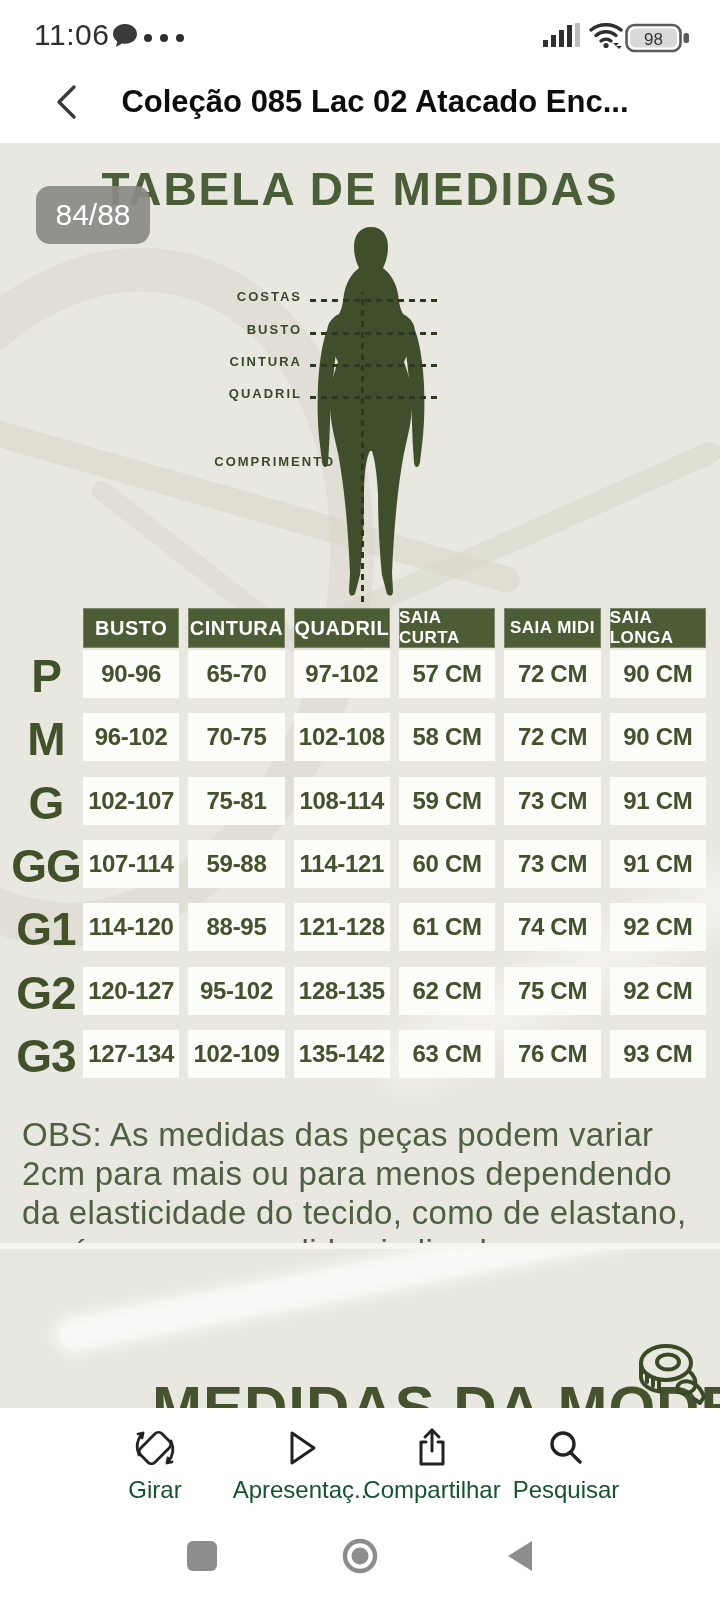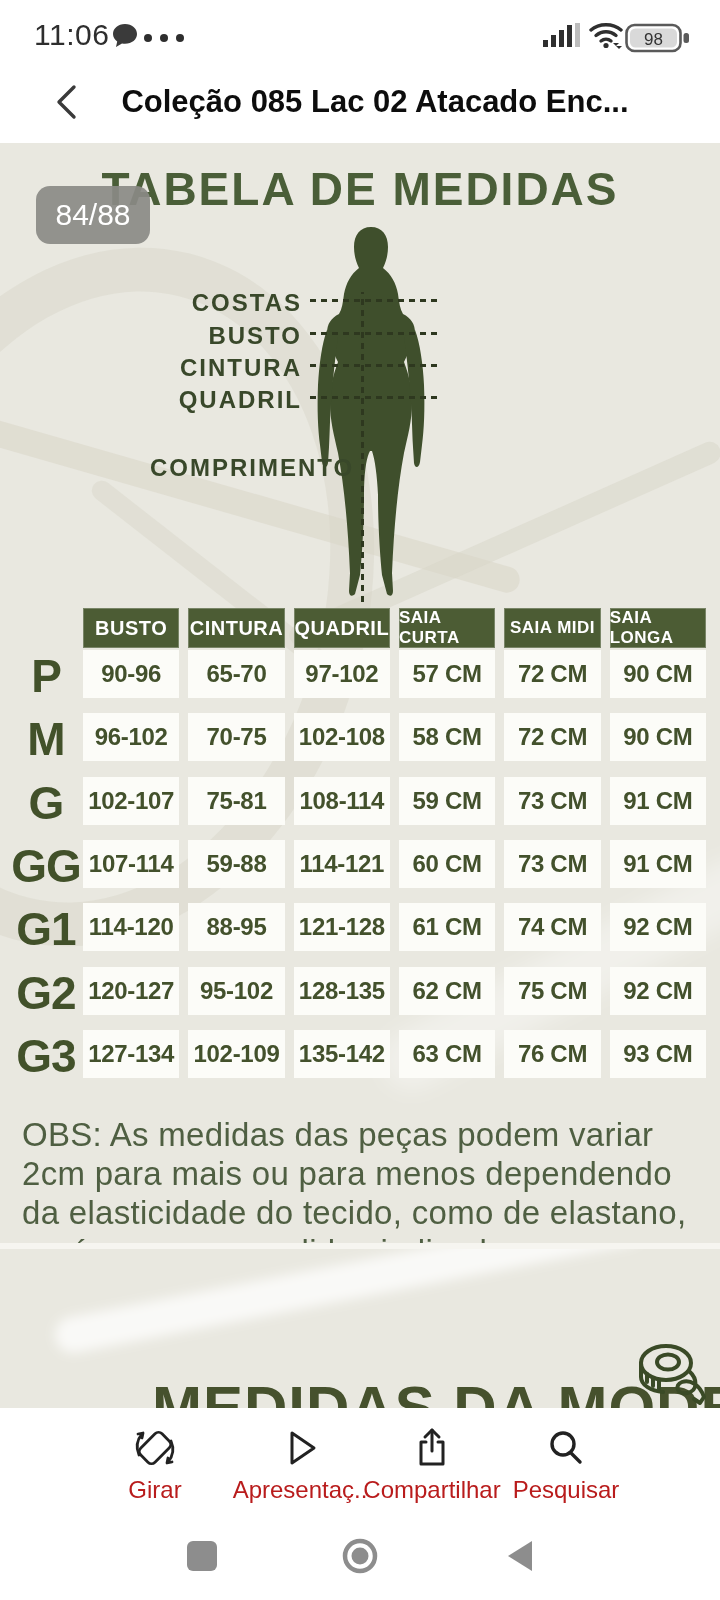--- a/index.html
+++ b/index.html
@@ -35,21 +35,21 @@
   .wm-s1{left:360px;top:800px;width:430px;height:60px;background:rgba(255,255,255,.35);
          border-radius:30px;transform:rotate(-28deg);filter:blur(10px);}
 
   .chart-title{position:absolute;top:19px;left:0;right:0;text-align:center;
                font-size:46px;font-weight:bold;letter-spacing:2px;color:#4a5e38;}
   .page-badge{position:absolute;top:43px;left:36px;width:114px;height:58px;border-radius:14px;
               background:rgba(138,138,133,.92);color:#fff;font-size:30px;
               display:flex;align-items:center;justify-content:center;}
 
   .figure-svg{position:absolute;left:308px;top:82px;width:126px;height:380px;}
-  .meas-label{position:absolute;left:150px;width:152px;text-align:right;font-size:24px;
+  .meas-label{position:absolute;left:150px;width:152px;text-align:right;font-size:13px;
               font-weight:bold;letter-spacing:2px;color:#39482a;}
   .meas-line{position:absolute;left:310px;width:130px;height:3px;
              background:repeating-linear-gradient(90deg,#2e381f 0 6px,transparent 6px 11px);}
   .meas-vline{position:absolute;left:361px;top:149px;width:3px;height:310px;
               background:repeating-linear-gradient(0deg,#2e381f 0 6px,transparent 6px 11px);}
   .lbl-costas{top:146px;}  .line-costas{top:156px;}
   .lbl-busto{top:179px;}   .line-busto{top:189px;}
   .lbl-cintura{top:211px;} .line-cintura{top:221px;}
   .lbl-quadril{top:243px;} .line-quadril{top:253px;}
   .lbl-comprimento{top:311px;left:150px;width:185px;}
@@ -78,21 +78,21 @@
   .wm-s2{left:50px;top:14px;width:600px;height:36px;background:rgba(255,255,255,.75);
          border-radius:20px;transform:rotate(-11deg);filter:blur(6px);}
   .next-title{position:absolute;left:152px;top:124px;font-size:60px;font-weight:bold;
               color:#46512d;letter-spacing:1px;white-space:nowrap;}
   .tape-icon{position:absolute;left:630px;top:92px;}
 
   
   .toolbar{position:absolute;top:1408px;left:0;width:720px;height:192px;background:#fff;}
   .tool-item{position:absolute;top:16px;width:150px;text-align:center;cursor:pointer;}
   .tool-item svg{display:block;margin:0 auto;}
-  .tool-item .tlabel{display:block;margin-top:4px;font-size:24px;color:#b91c1c;white-space:nowrap;}
+  .tool-item .tlabel{display:block;margin-top:4px;font-size:24px;color:#14532d;white-space:nowrap;}
   .ti-girar{left:80px;} .ti-apres{left:225px;} .ti-comp{left:357px;} .ti-pesq{left:491px;}
 
   .nav-square{position:absolute;left:187px;top:133px;width:30px;height:30px;border-radius:6px;
               background:#8d8d8d;cursor:pointer;}
   .nav-home{position:absolute;left:340px;top:128px;cursor:pointer;}
   .nav-back{position:absolute;left:502px;top:130px;cursor:pointer;}
 </style>
 </head>
 <body>
 

